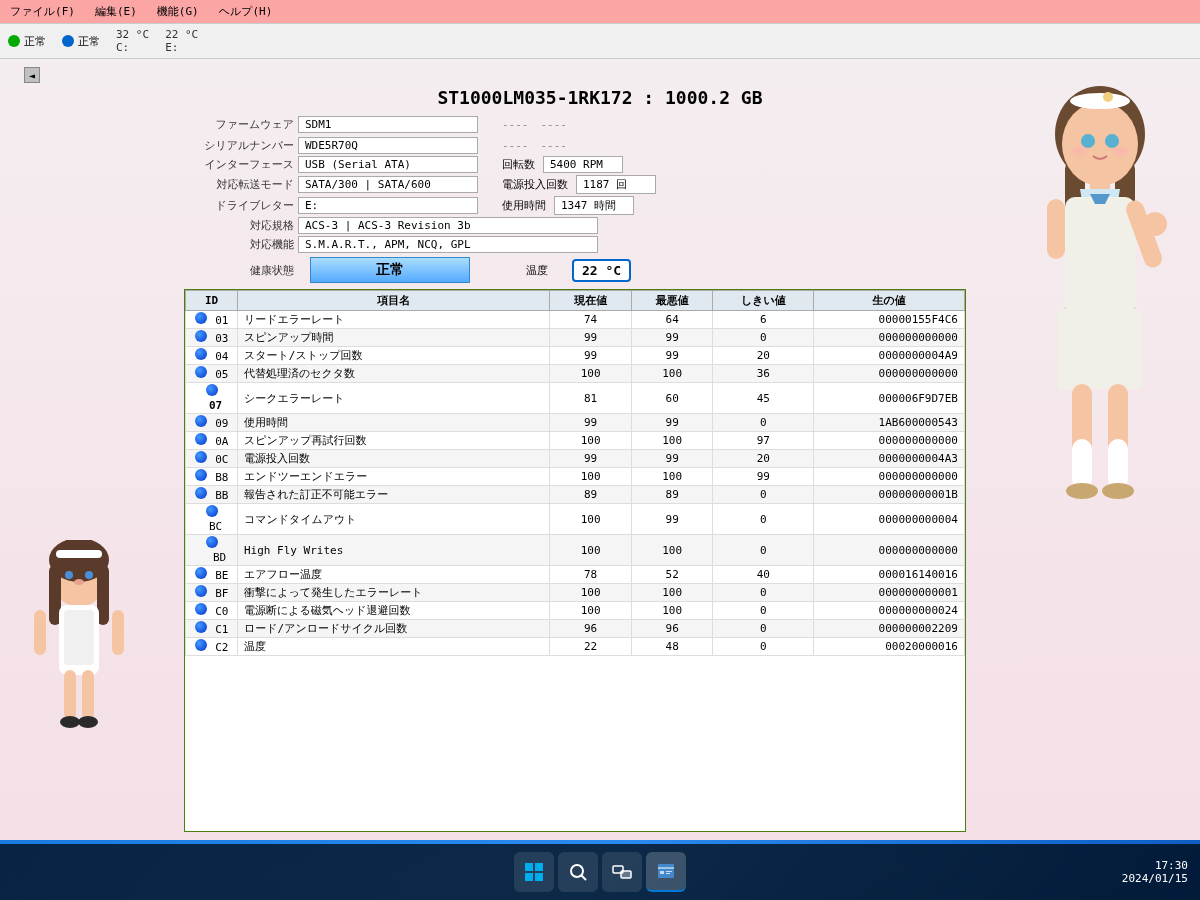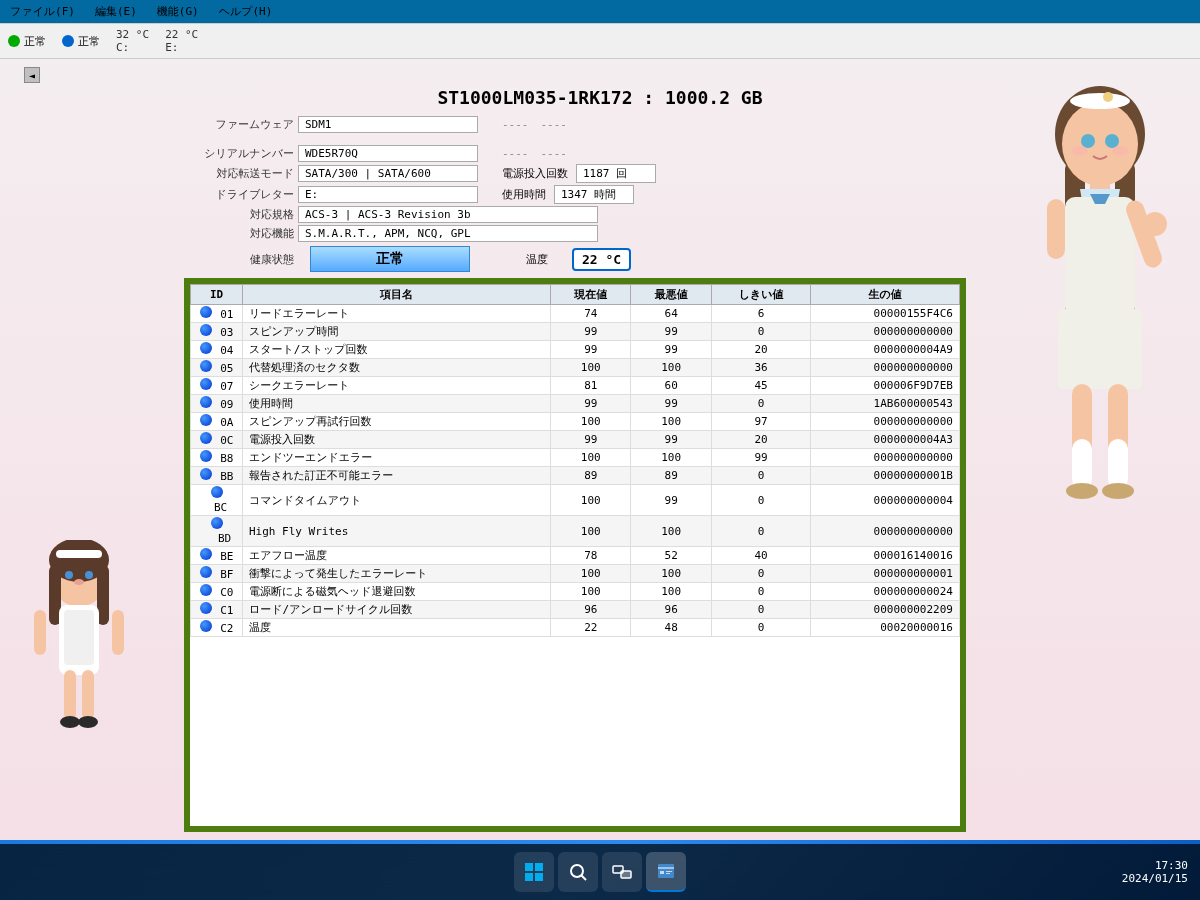--- a/index.html
+++ b/index.html
@@ -29,21 +29,21 @@
       right: 0;
       bottom: 60px;
       background: #f0f0f0;
       z-index: 10;
       display: flex;
       flex-direction: column;
     }
 
     
     .menu-bar {
-      background: #0369a1;
+      background: #fca5a5;
       border-bottom: 1px solid #ccc;
       padding: 2px 4px;
       display: flex;
       gap: 8px;
       font-size: 11px;
     }
     .menu-item {
       padding: 2px 6px;
       cursor: pointer;
     }
@@ -174,21 +174,21 @@
       padding: 2px 8px;
       font-size: 13px;
       font-weight: bold;
     }
 
     
     .smart-table {
       flex: 1;
       overflow: hidden;
       background: white;
-      border: 6px solid #4d7c0f;
+      border: 1px solid #4d7c0f;
       font-size: 11px;
     }
 
     .smart-table table {
       width: 100%;
       border-collapse: collapse;
     }
 
     .smart-table th {
       background: #e0e8f0;
@@ -415,34 +415,40 @@
 
       <div style="display:flex; align-items:center; margin-bottom:4px;">
         <div class="nav-arrow">◄</div>
       </div>
 
       <div class="drive-title">ST1000LM035-1RK172 : 1000.2 GB</div>
 
       <div style="display:flex; gap:0; margin-bottom:4px; margin-left: 160px; margin-right: 210px;">
         <div style="flex:1;">
 
-          <div class="info-row" style="margin-bottom:12px;">
+          <div class="info-row" style="margin-bottom:4px;">
             <span class="info-label">ファームウェア</span>
             <span class="info-value">SDM1</span>
             <span style="margin-left:20px; color:#888;">----</span>
             <span style="margin-left:8px; color:#888;">----</span>
           </div>
 
           <div class="info-row" style="margin-bottom:2px;">
             <span class="info-label">シリアルナンバー</span>
             <span class="info-value">WDE5R70Q</span>
             <span style="margin-left:20px; color:#888;">----</span>
             <span style="margin-left:8px; color:#888;">----</span>
           </div>
 
+          <div class="info-row" style="margin-bottom:2px;">
+            <span class="info-label">インターフェース</span>
+            <span class="info-value">USB (Serial ATA)</span>
+            <span style="margin-left:20px; font-size:11px;">回転数</span>
+            <span class="info-value-sm" style="margin-left:4px;">5400 RPM</span>
+          </div>
 
           <div class="info-row" style="margin-bottom:2px;">
             <span class="info-label">対応転送モード</span>
             <span class="info-value">SATA/300 | SATA/600</span>
             <span style="margin-left:20px; font-size:11px;">電源投入回数</span>
             <span class="info-value-sm" style="margin-left:4px;">1187 回</span>
           </div>
 
           <div class="info-row" style="margin-bottom:2px;">
             <span class="info-label">ドライブレター</span>
@@ -523,21 +529,21 @@
       </td>
       <td>代替処理済のセクタ数</td>
       <td class="td-center">100</td>
       <td class="td-center">100</td>
       <td class="td-center">36</td>
       <td class="td-right" style="font-family:monospace;">000000000000</td>
     </tr>
               <tr>
       <td class="td-center" style="width:30px;">
         <span class="row-dot"></span>
-        <span style="margin-left:2px;">07</span>
+        <span style="margin-left:8px;font-weight:bold;">07</span>
       </td>
       <td>シークエラーレート</td>
       <td class="td-center">81</td>
       <td class="td-center">60</td>
       <td class="td-center">45</td>
       <td class="td-right" style="font-family:monospace;">000006F9D7EB</td>
     </tr>
               <tr>
       <td class="td-center" style="width:30px;">
         <span class="row-dot"></span>

